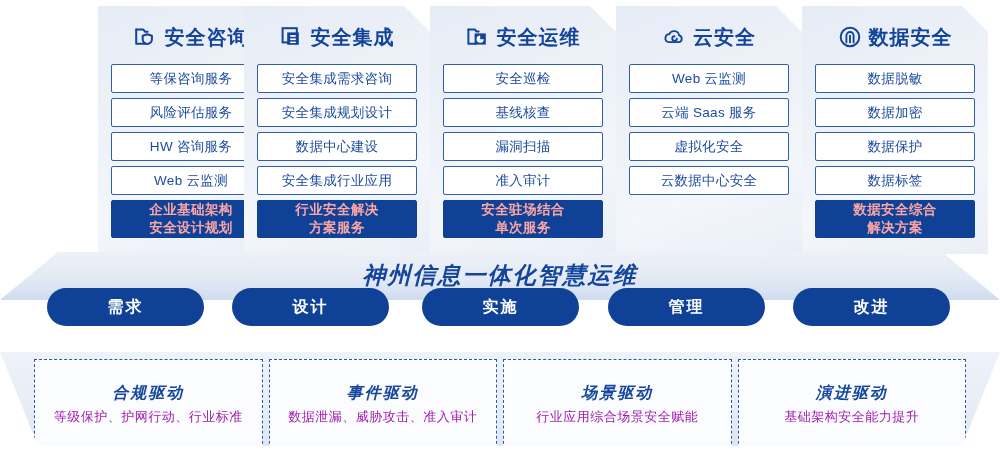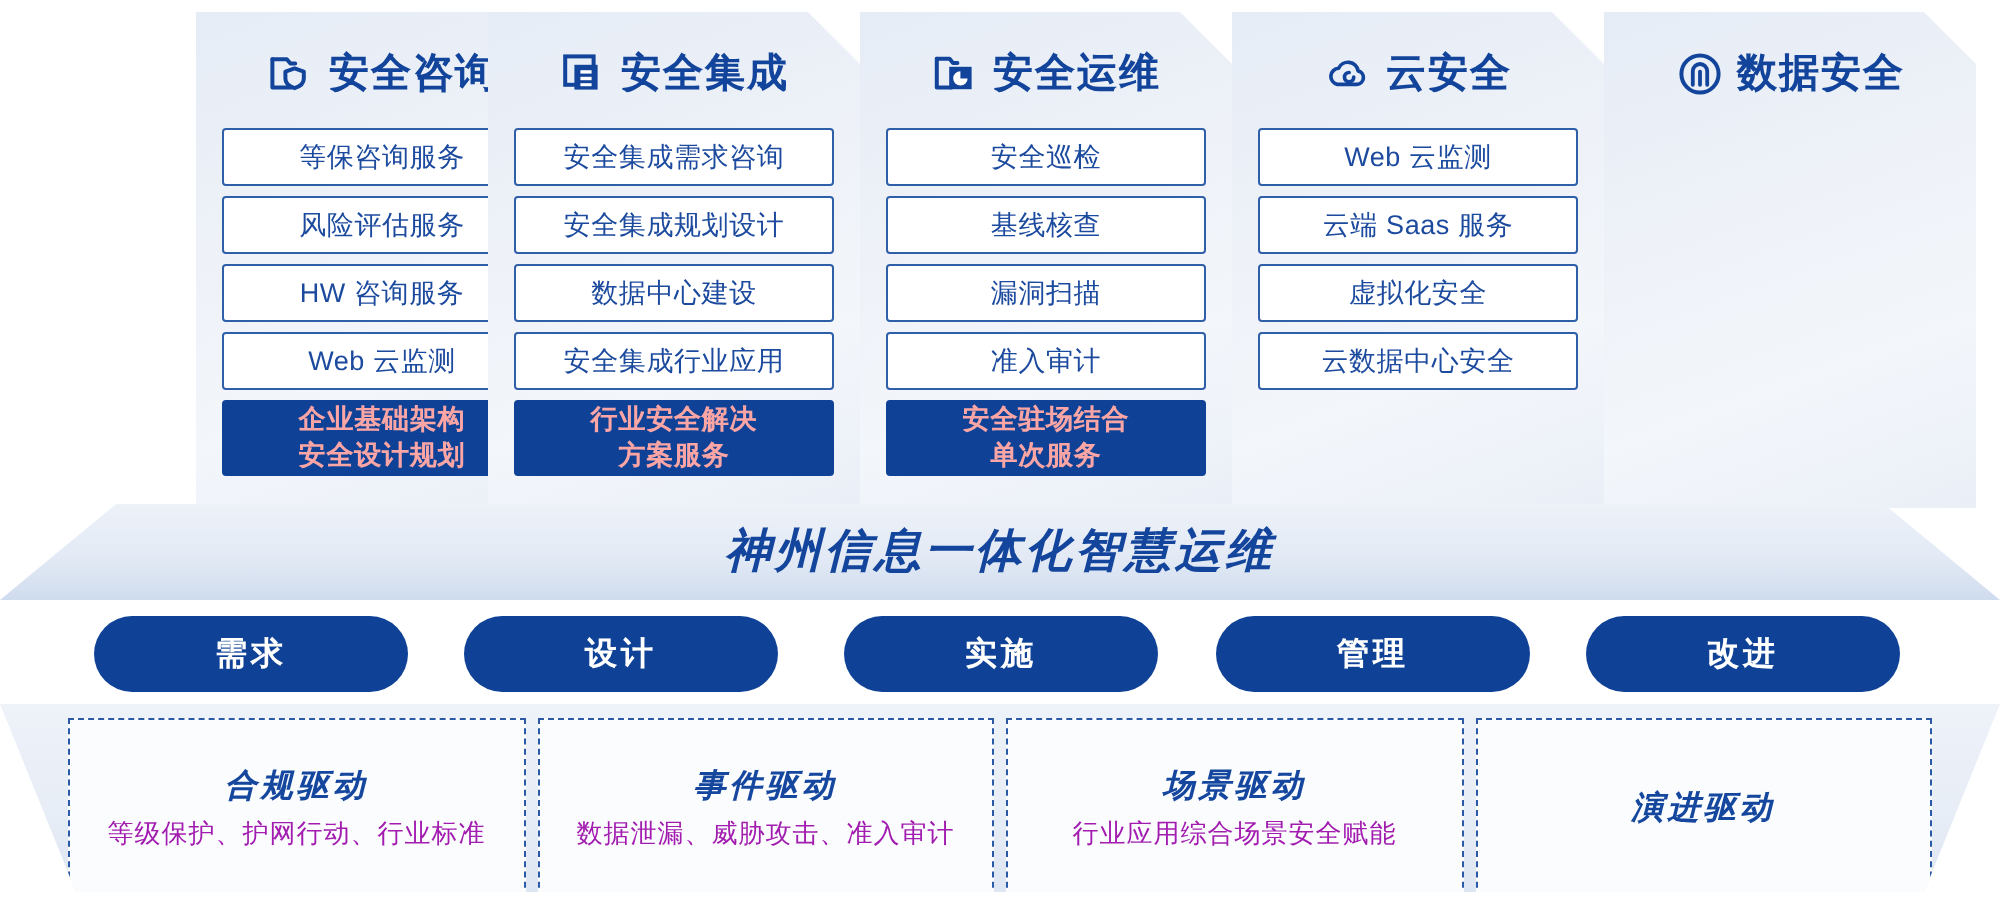--- a/index.html
+++ b/index.html
@@ -118,21 +118,21 @@
     font-style: italic;
     color: #14459c;
     letter-spacing: 2px;
     padding-bottom: 2px;
   }
 
   
   #pills {
     position: absolute;
     left: 0;
-    top: 308px;
+    top: 288px;
     width: 797px;
     height: 38px;
   }
   .pill {
     position: absolute;
     top: 0;
     width: 157px;
     height: 38px;
     background: #0f4296;
     border-radius: 19px;
@@ -293,20 +293,30 @@
     <div class="panel-head">
       <span class="hicon">
         <svg width="24" height="24" viewBox="0 0 24 24">
           <circle cx="12" cy="12" r="9.3" fill="none" stroke="#12449b" stroke-width="2"></circle>
           <path d="M8.4 17.4V10.6a3.6 3.6 0 0 1 7.2 0v6.8" fill="none" stroke="#12449b" stroke-width="1.9" stroke-linecap="round"></path>
           <path d="M12 17.4v-6.6" fill="none" stroke="#12449b" stroke-width="1.9" stroke-linecap="round"></path>
         </svg>
       </span>
       <span class="panel-title">数据安全</span>
     </div>
+    <div class="panel-items">
+      <div class="item">数据脱敏</div>
+      <div class="item">数据加密</div>
+      <div class="item">数据保护</div>
+      <div class="item">数据标签</div>
+      <div class="item-solid">
+        <span>数据安全综合</span>
+        <span>解决方案</span>
+      </div>
+    </div>
   </div>
 
 </div>
 
 <div id="banner">
   <span id="banner-text">神州信息一体化智慧运维</span>
 </div>
 
 <div id="pills">
   <div class="pill q0">需求</div>
@@ -329,16 +339,17 @@
       <div class="driver-desc">数据泄漏、威胁攻击、准入审计</div>
     </div>
 
     <div class="driver">
       <div class="driver-title">场景驱动</div>
       <div class="driver-desc">行业应用综合场景安全赋能</div>
     </div>
 
     <div class="driver">
       <div class="driver-title">演进驱动</div>
+      <div class="driver-desc">基础架构安全能力提升</div>
     </div>
 
   </div>
 </div>
 
 </body></html>

